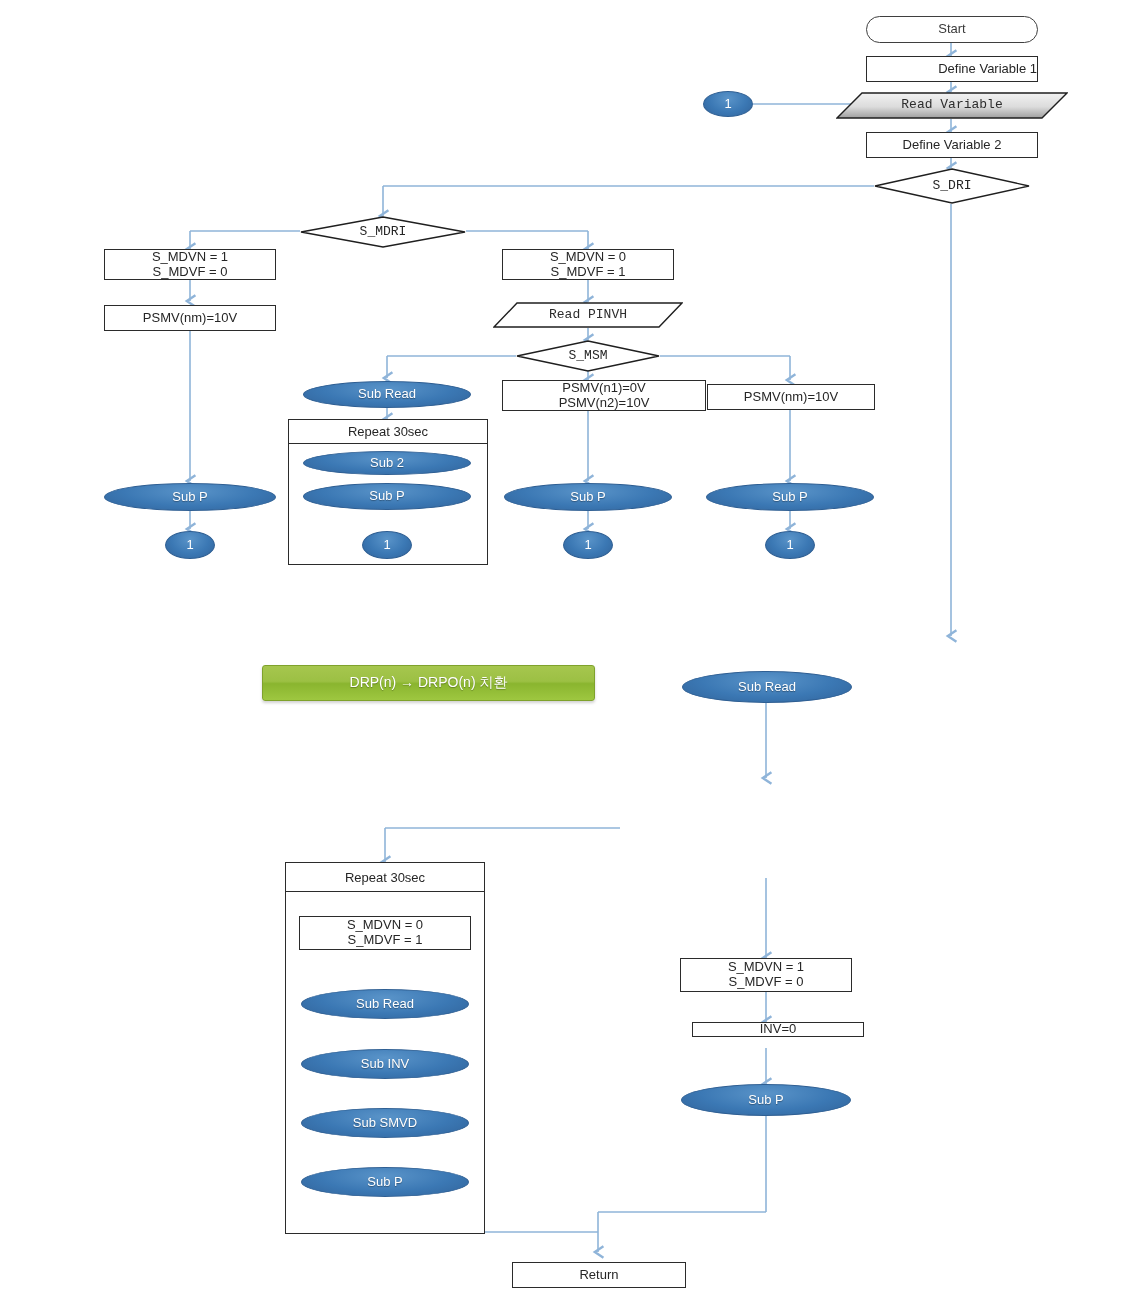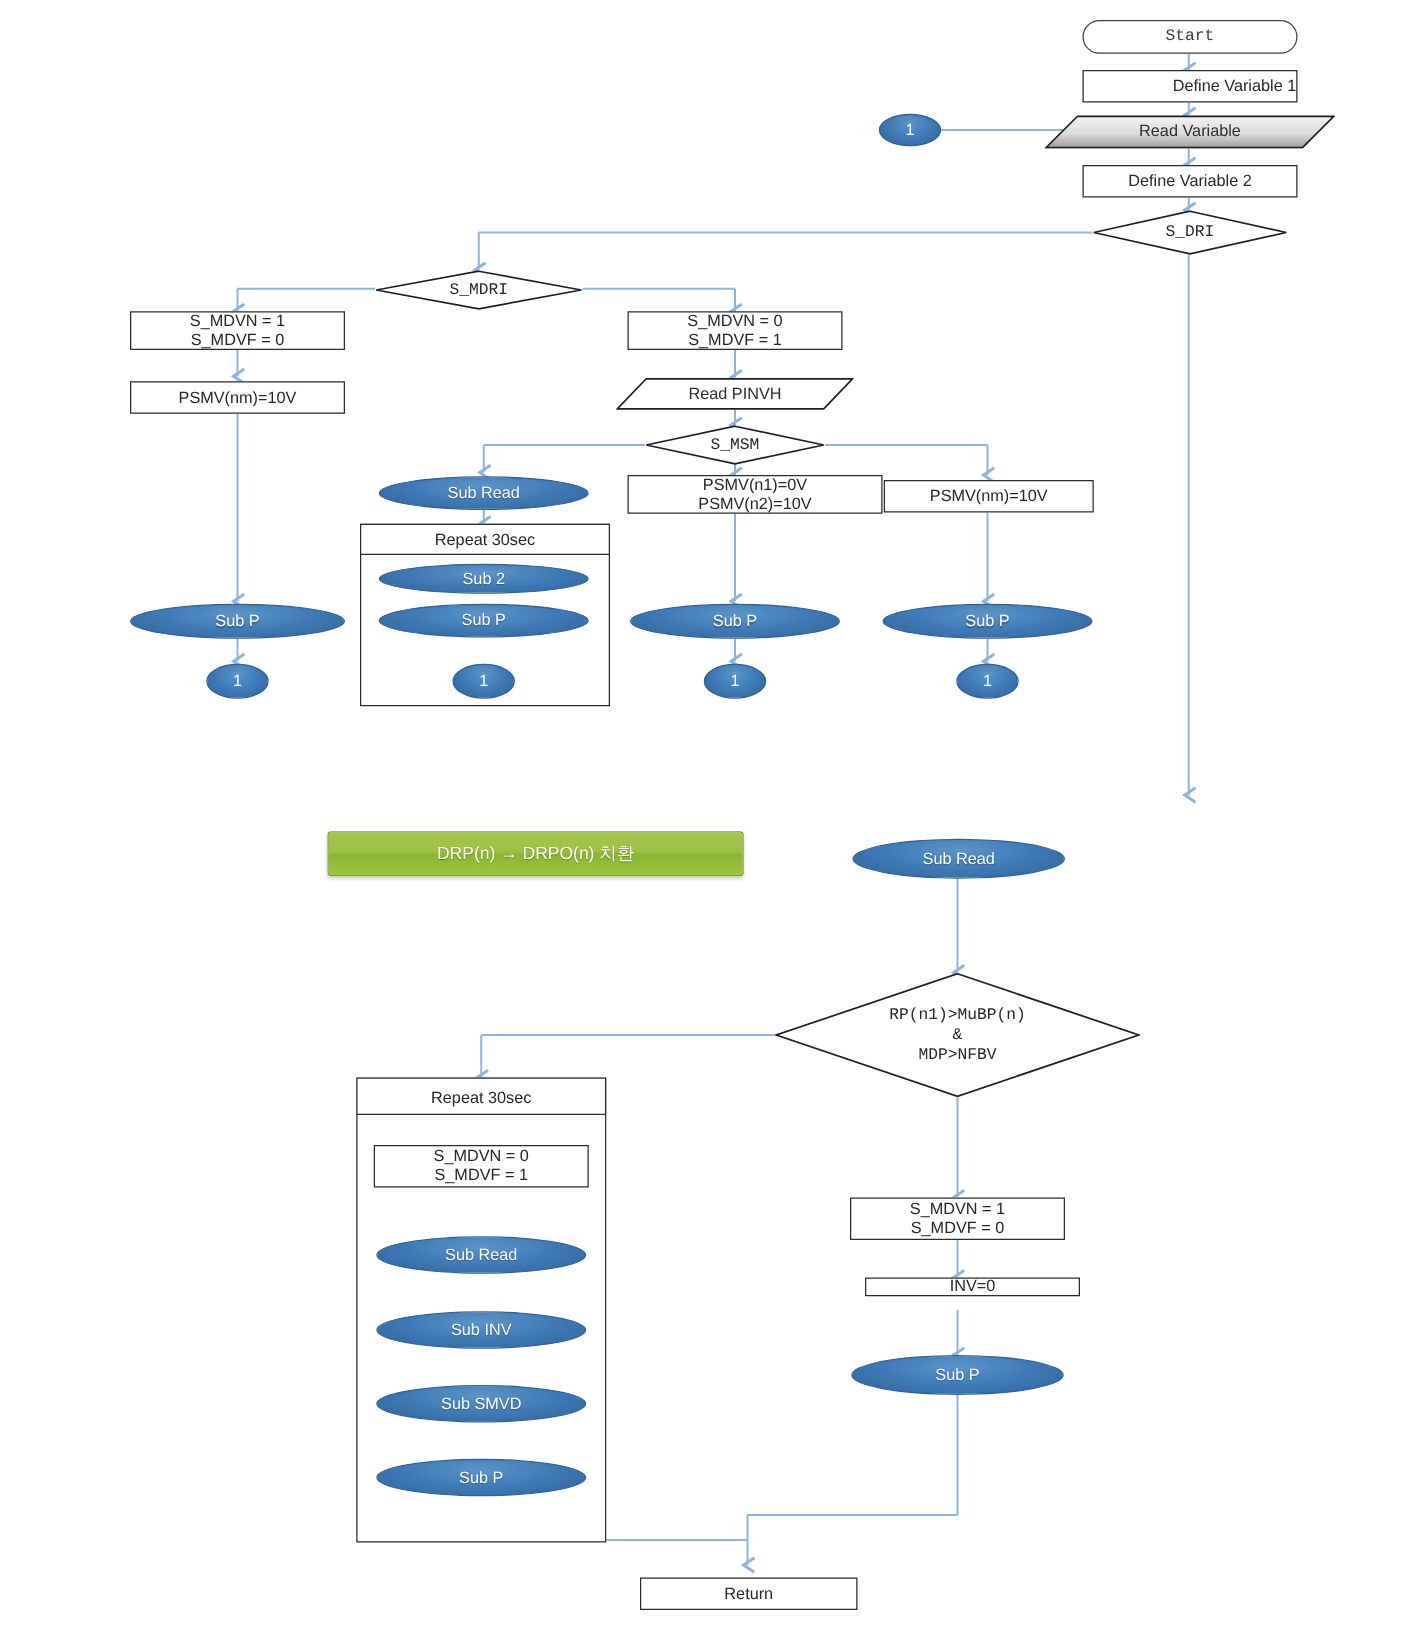--- a/index.html
+++ b/index.html
@@ -83,20 +83,21 @@
     z-index: 2;
     width: 100%;
     text-align: center;
     white-space: pre-line;
     line-height: 1.25;
   }
   
   .io {
     color: #2d2d2d;
     font-size: 13px;
+    font-family: Liberation Mono, monospace;
   }
   .io .ioshape {
     position: absolute;
     left: 0; top: 0; width: 100%; height: 100%;
   }
   .io .iotext {
     position: relative;
     z-index: 2;
     width: 100%;
     text-align: center;
@@ -227,21 +228,21 @@
 
       <path d="M385,1079 L385,1107" marker-end="url(#ah)"></path>
 
       <path d="M385,1138 L385,1166" marker-end="url(#ah)"></path>
 
       <path d="M385,1197 L385,1232"></path>
       <path d="M385,1232 L598,1232"></path>
     </g>
   </svg>
 
-  <div class="node term" style="left:866px; top:16px; width:172px; height:27px;font-family:Liberation Mono, monospace;">
+  <div class="node term" style="left:866px; top:16px; width:172px; height:27px;">
     <span>Start</span>
   </div>
 
   <div class="node proc" style="left:866px; top:56px; width:172px; height:26px;justify-content:flex-end;">
     <span>Define Variable 1</span>
   </div>
 
   <div class="node io" style="left:836px; top:92px; width:232px; height:27px;">
     <svg class="ioshape" viewBox="0 0 232 27" preserveAspectRatio="none">
       <defs>
@@ -361,28 +362,20 @@
   </div>
 
   <div class="greenbar" style="left:262px; top:665px; width:333px; height:36px;">
     <span>DRP(n) → DRPO(n) 치환</span>
   </div>
 
   <div class="node ell" style="left:682px; top:671px; width:170px; height:32px;">
     <span>Sub Read</span>
   </div>
 
-  <div class="node dia" style="left:620px; top:778px; width:292px; height:100px; font-size:13px;">
-    <svg class="dshape" viewBox="0 0 292 100" preserveAspectRatio="none">
-      <polygon points="146,1 291,50 146,99 1,50" fill="#ffffff" stroke="#1f1f1f" stroke-width="1.4"></polygon>
-    </svg>
-    <span class="dtext">RP(n1)&gt;MuBP(n)
-&amp;
-MDP&gt;NFBV</span>
-  </div>
 
   <div class="loopbox" style="left:285px; top:862px; width:200px; height:372px;"></div>
   <div class="loophdr" style="left:285px; top:862px; width:200px; height:30px;">
     <span>Repeat 30sec</span>
   </div>
 
   <div class="node proc" style="left:299px; top:916px; width:172px; height:34px;">
     <span>S_MDVN = 0
 S_MDVF = 1</span>
   </div>

